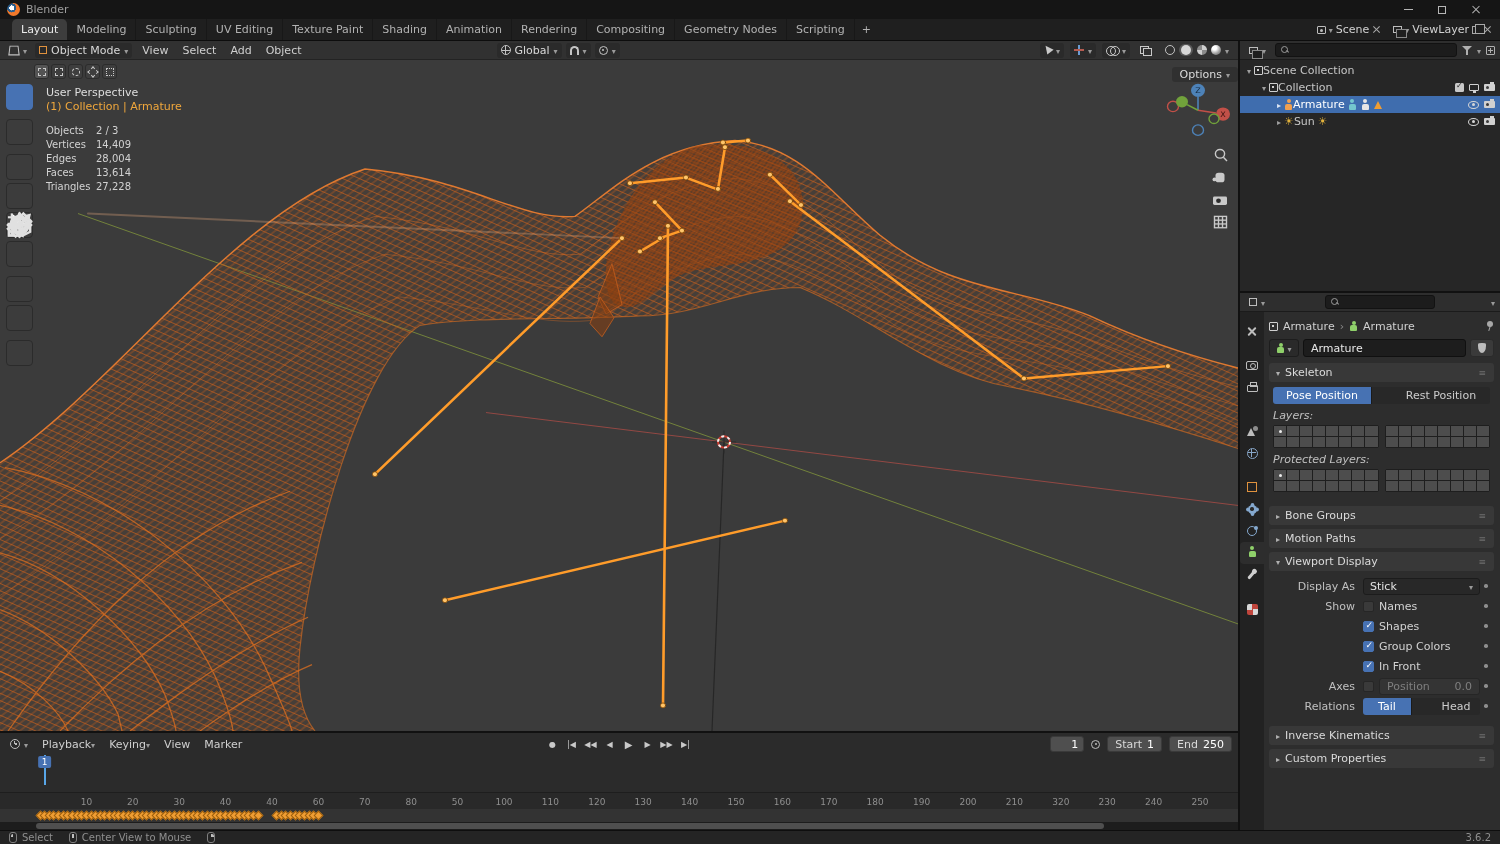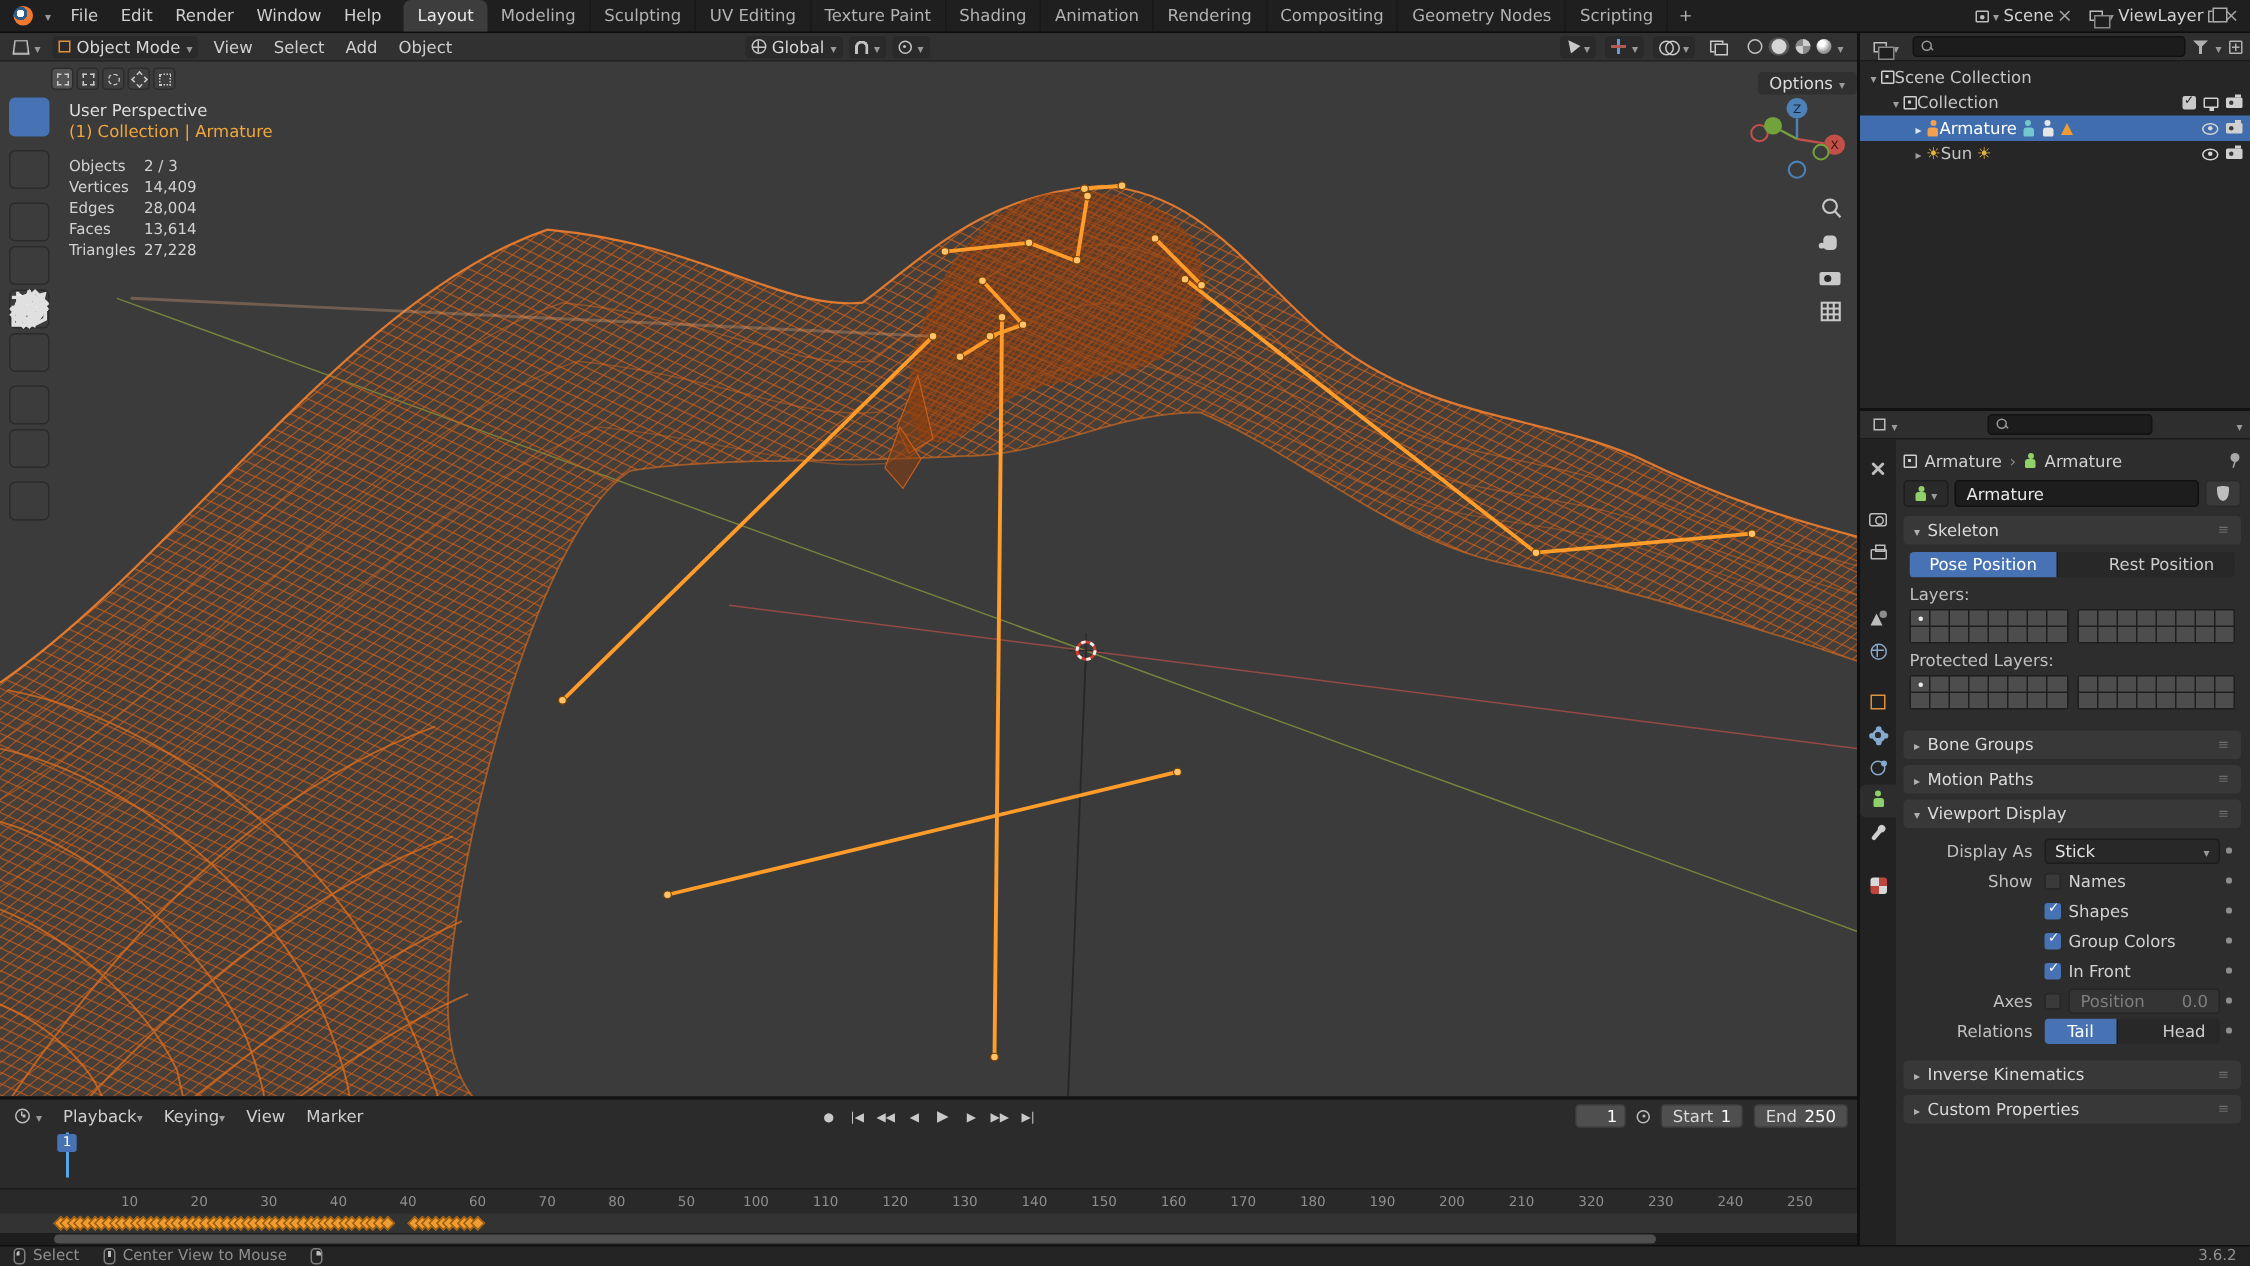--- a/index.html
+++ b/index.html
@@ -208,21 +208,21 @@
   .panel-header{height:19px;background:#383838;border-radius:3px;display:flex;align-items:center;gap:5px;padding:0 7px;color:#dadada;}
   .ph-caret.open::after{content:'▾';font-size:8px;color:#b0b0b0;}
   .ph-caret.closed::after{content:'▸';font-size:8px;color:#b0b0b0;}
   .grip{margin-left:auto;color:#6e6e6e;font-size:9px;letter-spacing:1px;}
   .panel-body{padding:4px 2px 5px 2px;}
 
   .seg{display:flex;height:17px;border-radius:3px;overflow:hidden;margin:1px 2px 5px 2px;}
   .seg-btn{flex:1;display:flex;align-items:center;justify-content:center;background:#282828;color:#cdcdcd;border-right:1px solid #1a1a1a;}
   .seg-btn:last-child{border-right:none;padding-left:20px;}
   .seg-btn.active{background:#4772b3;color:#fff;}
-  .sec-label{color:#c0c0c0;margin:2px 2px 3px 2px;}
+  .sec-label{color:#c0c0c0;margin:2px 2px 3px 2px;font-style:italic;}
   .lgrid-wrap{display:flex;gap:6px;margin:0 2px 5px 2px;}
   .lgrid{flex:1;display:grid;grid-template-columns:repeat(8,1fr);grid-auto-rows:10px;gap:1px;background:#1e1e1e;border:1px solid #1e1e1e;border-radius:2px;}
   .lcell{background:#4d4d4d;position:relative;}
   .lcell.active::after{content:'';position:absolute;left:50%;top:50%;width:3px;height:3px;margin:-1.5px 0 0 -1.5px;border-radius:50%;background:#ececec;}
 
   .prow{display:flex;align-items:center;height:18px;margin:2px 0;}
   .prow .lbl{flex:0 0 92px;text-align:right;padding-right:8px;color:#c0c0c0;white-space:nowrap;}
   .prow .ctl{flex:1;display:flex;align-items:center;gap:5px;min-width:0;}
   .adot{flex:0 0 12px;display:flex;justify-content:center;}
   .adot::after{content:'';width:3.4px;height:3.4px;border-radius:50%;background:#8e8e8e;}
@@ -263,35 +263,37 @@
   .ms-left::before{left:0.5px;top:0.5px;width:2.8px;height:3.6px;border-radius:2px 0 0 0;}
   .ms-mid::before{left:2.4px;top:1px;width:1.6px;height:4px;}
   .ms-right::before{right:0.5px;top:0.5px;width:2.8px;height:3.6px;border-radius:0 2px 0 0;}
   .sb-version{margin-left:auto;color:#8f8f8f;}
 </style>
 </head>
 <body>
 
 <div class="app">
 
+  <div class="titlebar">
+    <span class="blogo"></span>
+    <span>Blender</span>
+    <div class="win-controls">
+      <span class="wc">
+          <span class="wc-min-g"></span>
+        </span>
+      <span class="wc">
+          <span class="wc-max-g"></span>
+        </span>
+      <span class="wc">
+          <span class="wc-x-g"></span>
+        </span>
+    </div>
+  </div>
 
   <div class="topbar">
-    <div class="tb-left">
-      <span class="logo-btn">
-          <span class="blogo"></span>
-          <span class="caret"></span>
-        </span>
-      <nav id="top-menus" class="tb-left">
-          <span class="menu-item">File</span>
-          <span class="menu-item">Edit</span>
-          <span class="menu-item">Render</span>
-          <span class="menu-item">Window</span>
-          <span class="menu-item">Help</span>
-        </nav>
-    </div>
     <div id="workspace-tabs" class="ws-tabs">
         <span class="ws-tab active">Layout</span>
         <span class="ws-tab">Modeling</span>
         <span class="ws-tab">Sculpting</span>
         <span class="ws-tab">UV Editing</span>
         <span class="ws-tab">Texture Paint</span>
         <span class="ws-tab">Shading</span>
         <span class="ws-tab">Animation</span>
         <span class="ws-tab">Rendering</span>
         <span class="ws-tab">Compositing</span>

